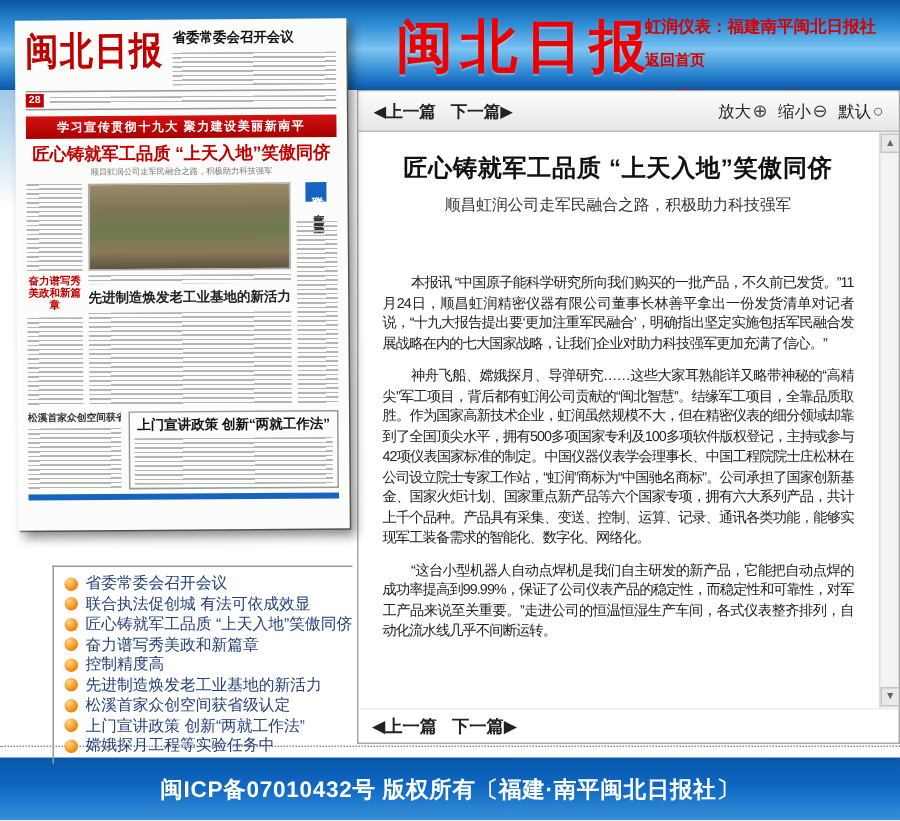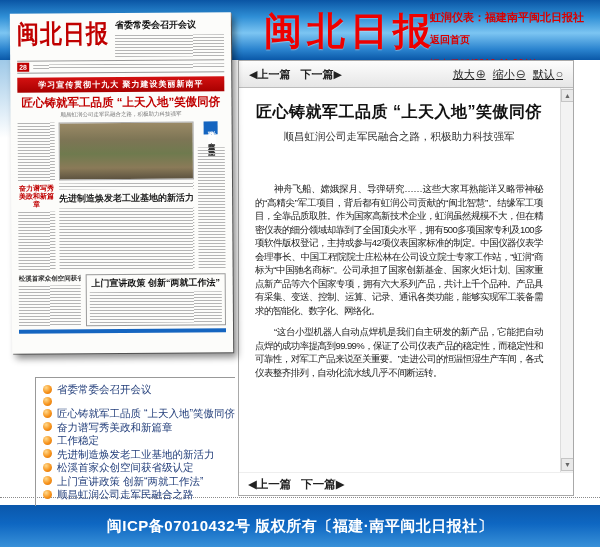--- a/index.html
+++ b/index.html
@@ -68,29 +68,29 @@
   .pdf-icon::before { content:""; position:absolute; right:-1px; top:-1px; border:3px solid #c00000;
     border-left-color:#fff; border-bottom-color:#fff; }
   .article-list { position:absolute; left:35px; top:377px; width:200px; border-top:1px solid #999;
     border-left:1px solid #999; padding:5px 0 4px 7px; z-index:6; }
   .list-item { display:flex; align-items:center; gap:5px; margin:0 0 1.5px 0; cursor:pointer; }
   .bullet { width:9px; height:9px; border-radius:50%; flex:none;
     background:radial-gradient(circle at 35% 30%,#ffd98c,#f7941d 55%,#d96c00 95%); }
   .list-item span.txt { font-size:10.5px; color:#25407c; line-height:12px; white-space:nowrap; overflow:hidden; }
 
   
-  .right-col { position:absolute; left:238px; top:60px; width:336px; height:436px;
+  .right-col { position:absolute; left:238px; top:60px; width:362px; height:436px;
     border:1px solid #a9a9a9; background:#fff; }
   .toolbar { height:27px; background:linear-gradient(180deg,#fdfdfd,#e6e6e6); border-bottom:1px solid #bbb;
     display:flex; align-items:center; padding:0 10px; font-size:11px; color:#222; }
   .tb-left { display:flex; gap:10px; font-weight:bold; }
   .tb-left span { cursor:pointer; }
   .tb-date { position:absolute; left:0; right:0; text-align:center; font-weight:bold; font-size:11.5px; pointer-events:none; }
   .toolbar { position:relative; }
-  .tb-right { margin-left:auto; display:flex; gap:7px; align-items:flex-end; z-index:2;text-decoration:underline; }
+  .tb-right { margin-left:auto; display:flex; gap:7px; align-items:flex-end; z-index:2; }
   .tb-right .zbtn { cursor:pointer; display:flex; align-items:center; gap:1px; font-size:11px; }
   .zicon { font-size:12px; color:#444; }
 
   .content { position:relative; height:384px; overflow:hidden; padding:10px 30px 0 16px; }
   .art-title { text-align:center; font-size:16px; font-weight:bold; color:#111; margin-top:4px; letter-spacing:.5px; }
   .art-sub { text-align:center; font-size:10.5px; color:#333; margin-top:7px; }
   .art-body p { font-size:9.5px; letter-spacing:-0.6px; line-height:13.5px; color:#222;
     text-align:justify; text-indent:2em; margin:8px 0; }
   .art-body p:first-child { margin-top:38px; }
 
@@ -177,48 +177,49 @@
   </div>
 
 
   <div class="article-list">
     <div class="list-item">
         <span class="bullet"></span>
         <span class="txt">省委常委会召开会议</span>
       </div>
     <div class="list-item">
         <span class="bullet"></span>
+        <span class="txt">联合执法促创城 有法可依成效显</span>
       </div>
     <div class="list-item">
         <span class="bullet"></span>
         <span class="txt">匠心铸就军工品质 “上天入地”笑傲同侪</span>
       </div>
     <div class="list-item">
         <span class="bullet"></span>
         <span class="txt">奋力谱写秀美政和新篇章</span>
       </div>
     <div class="list-item">
         <span class="bullet"></span>
-        <span class="txt">工作稳定</span>
+        <span class="txt">控制精度高</span>
       </div>
     <div class="list-item">
         <span class="bullet"></span>
         <span class="txt">先进制造焕发老工业基地的新活力</span>
       </div>
     <div class="list-item">
         <span class="bullet"></span>
         <span class="txt">松溪首家众创空间获省级认定</span>
       </div>
     <div class="list-item">
         <span class="bullet"></span>
         <span class="txt">上门宣讲政策 创新“两就工作法”</span>
       </div>
     <div class="list-item">
         <span class="bullet"></span>
-        <span class="txt">顺昌虹润公司走军民融合之路</span>
+        <span class="txt">嫦娥探月工程等实验任务中</span>
       </div>
   </div>
 
   <div class="right-col">
     <div class="toolbar">
       <div class="tb-left">
         <span>◀上一篇</span>
         <span>下一篇▶</span>
       </div>
       <div class="tb-right">
@@ -234,20 +235,21 @@
             <span>默认</span>
             <span class="zicon">○</span>
           </span>
       </div>
     </div>
 
     <div class="content">
       <div class="art-title">匠心铸就军工品质 “上天入地”笑傲同侪</div>
       <div class="art-sub">顺昌虹润公司走军民融合之路，积极助力科技强军</div>
       <div class="art-body">
+        <p>本报讯 “中国原子能科学研究所向我们购买的一批产品，不久前已发货。”11月24日，顺昌虹润精密仪器有限公司董事长林善平拿出一份发货清单对记者说，“十九大报告提出要‘更加注重军民融合’，明确指出坚定实施包括军民融合发展战略在内的七大国家战略，让我们企业对助力科技强军更加充满了信心。”</p>
         <p>神舟飞船、嫦娥探月、导弹研究……这些大家耳熟能详又略带神秘的“高精尖”军工项目，背后都有虹润公司贡献的“闽北智慧”。结缘军工项目，全靠品质取胜。作为国家高新技术企业，虹润虽然规模不大，但在精密仪表的细分领域却靠到了全国顶尖水平，拥有500多项国家专利及100多项软件版权登记，主持或参与42项仪表国家标准的制定。中国仪器仪表学会理事长、中国工程院院士庄松林在公司设立院士专家工作站，“虹润”商标为“中国驰名商标”。公司承担了国家创新基金、国家火炬计划、国家重点新产品等六个国家专项，拥有六大系列产品，共计上千个品种。产品具有采集、变送、控制、运算、记录、通讯各类功能，能够实现军工装备需求的智能化、数字化、网络化。</p>
         <p>“这台小型机器人自动点焊机是我们自主研发的新产品，它能把自动点焊的成功率提高到99.99%，保证了公司仪表产品的稳定性，而稳定性和可靠性，对军工产品来说至关重要。”走进公司的恒温恒湿生产车间，各式仪表整齐排列，自动化流水线几乎不间断运转。</p>
       </div>
       <div class="scrolltrack">
         <div class="scroll-arrow scroll-up">▲</div>
         <div class="scroll-arrow scroll-down">▼</div>
       </div>
     </div>
 
     <div class="prevnext">

